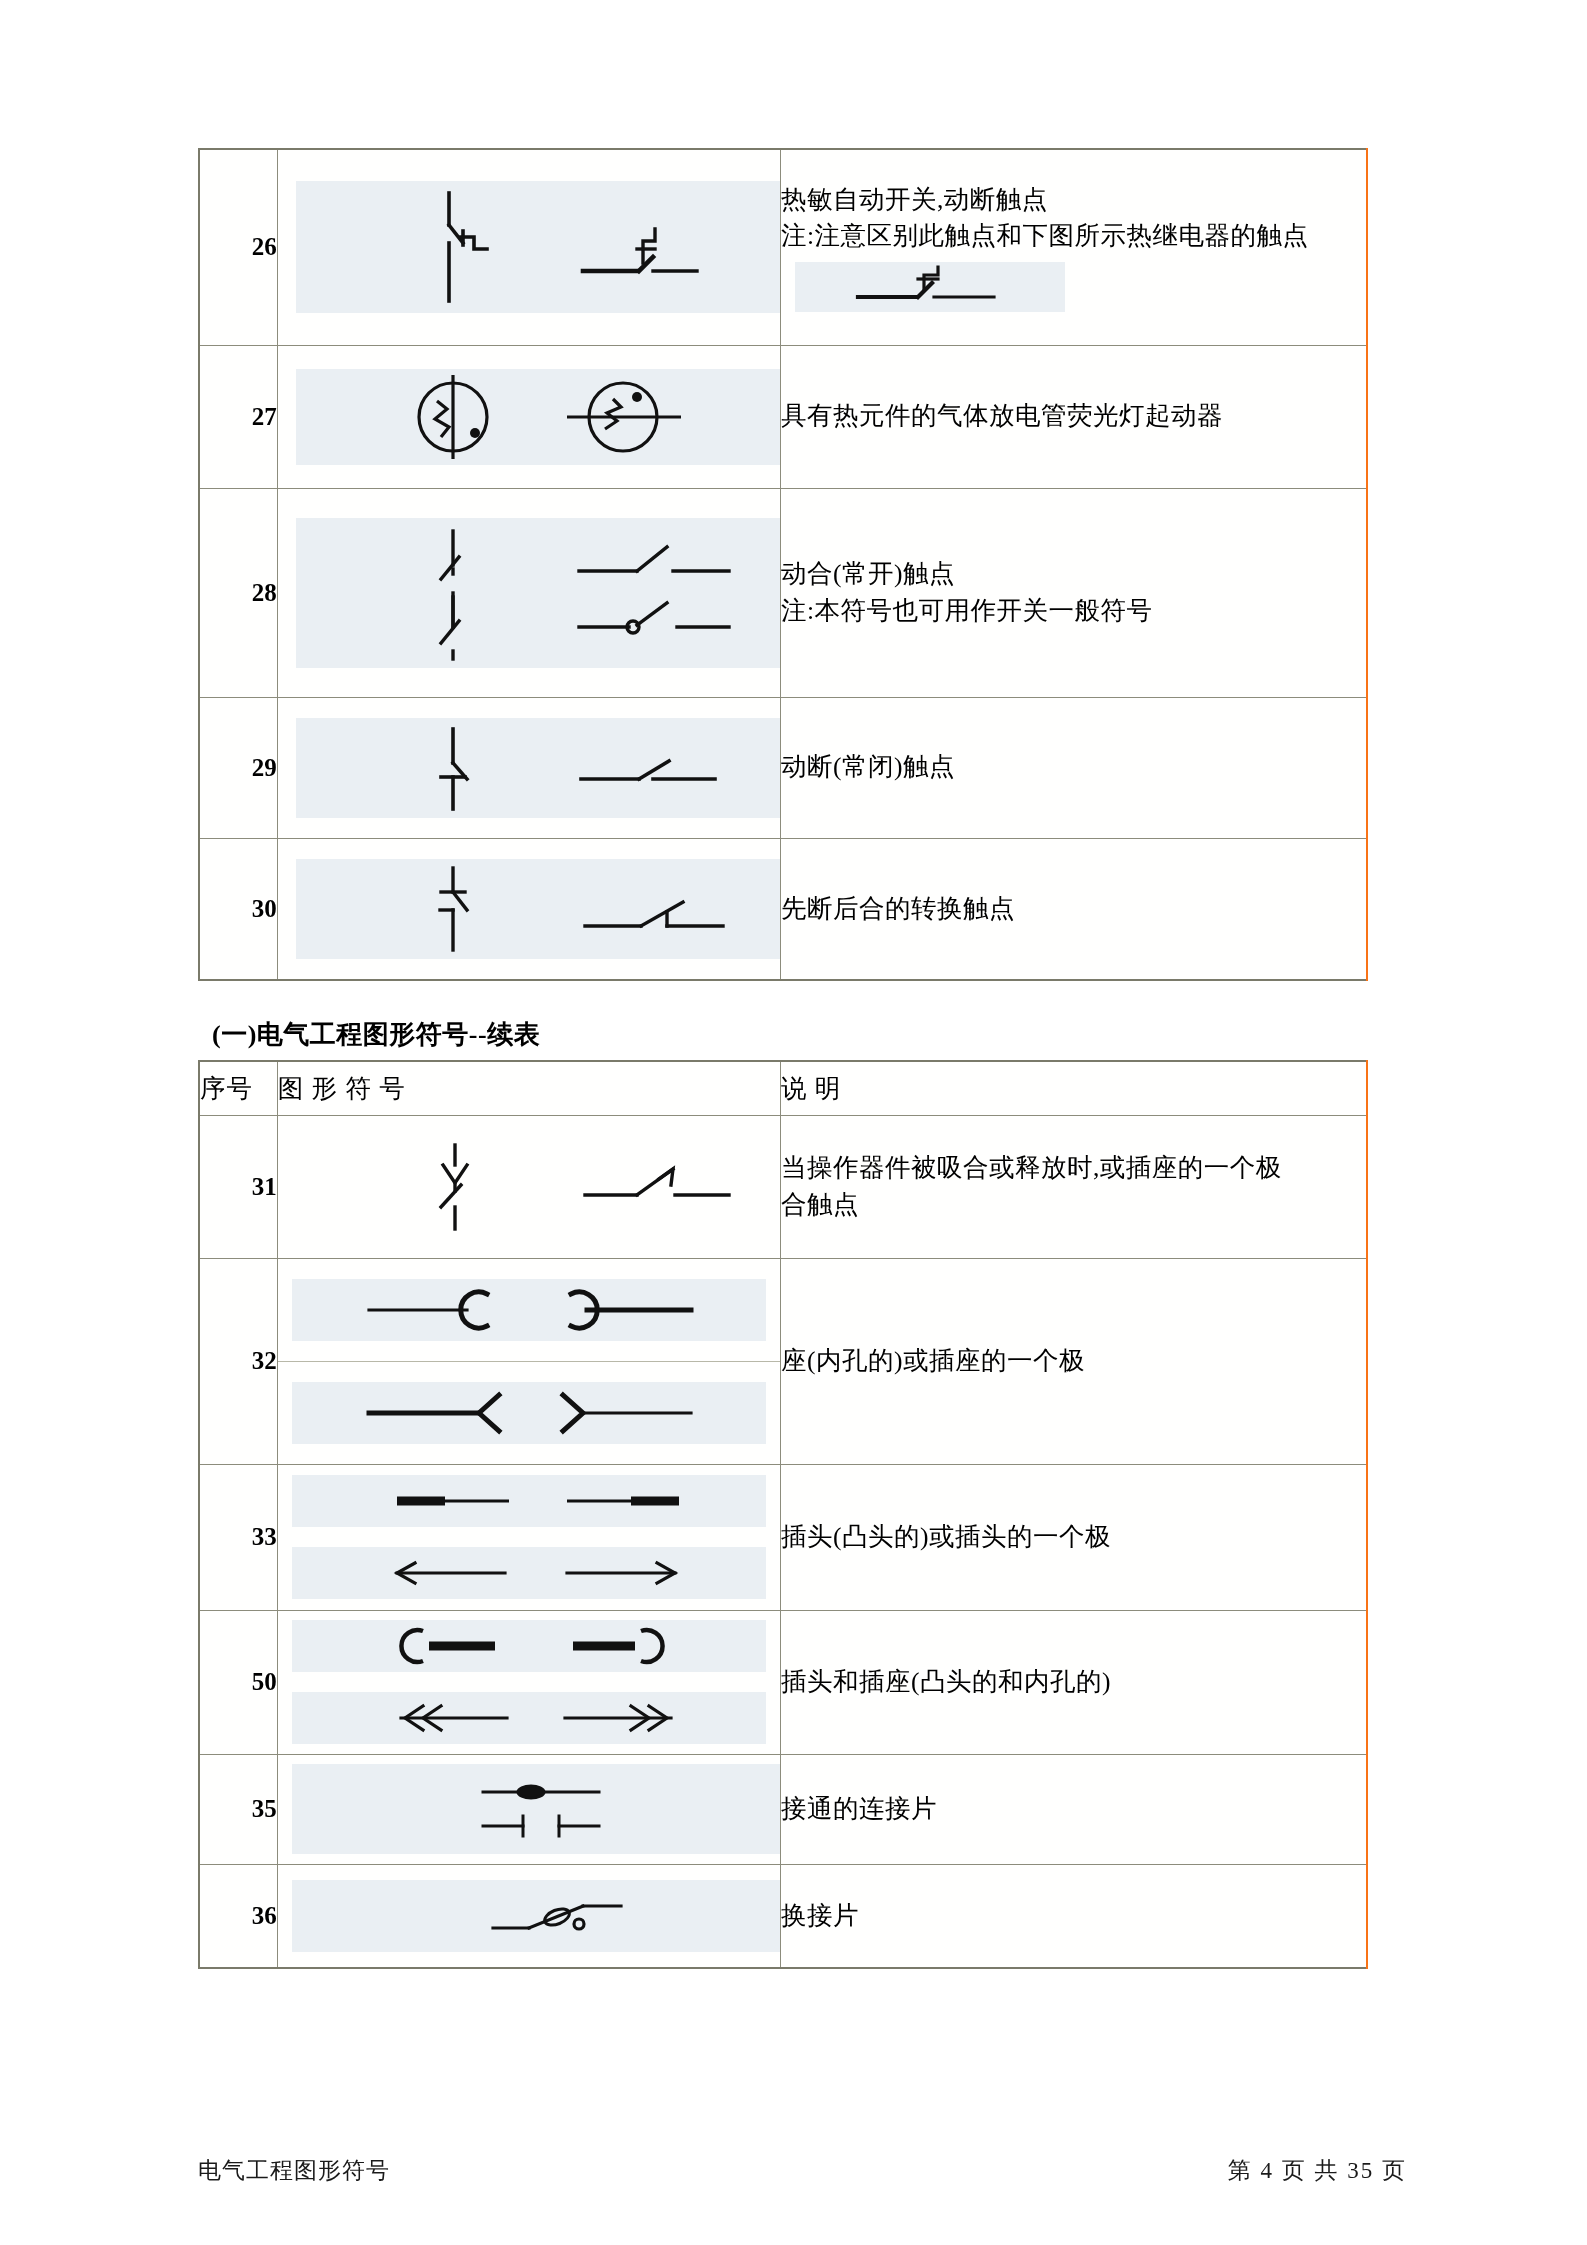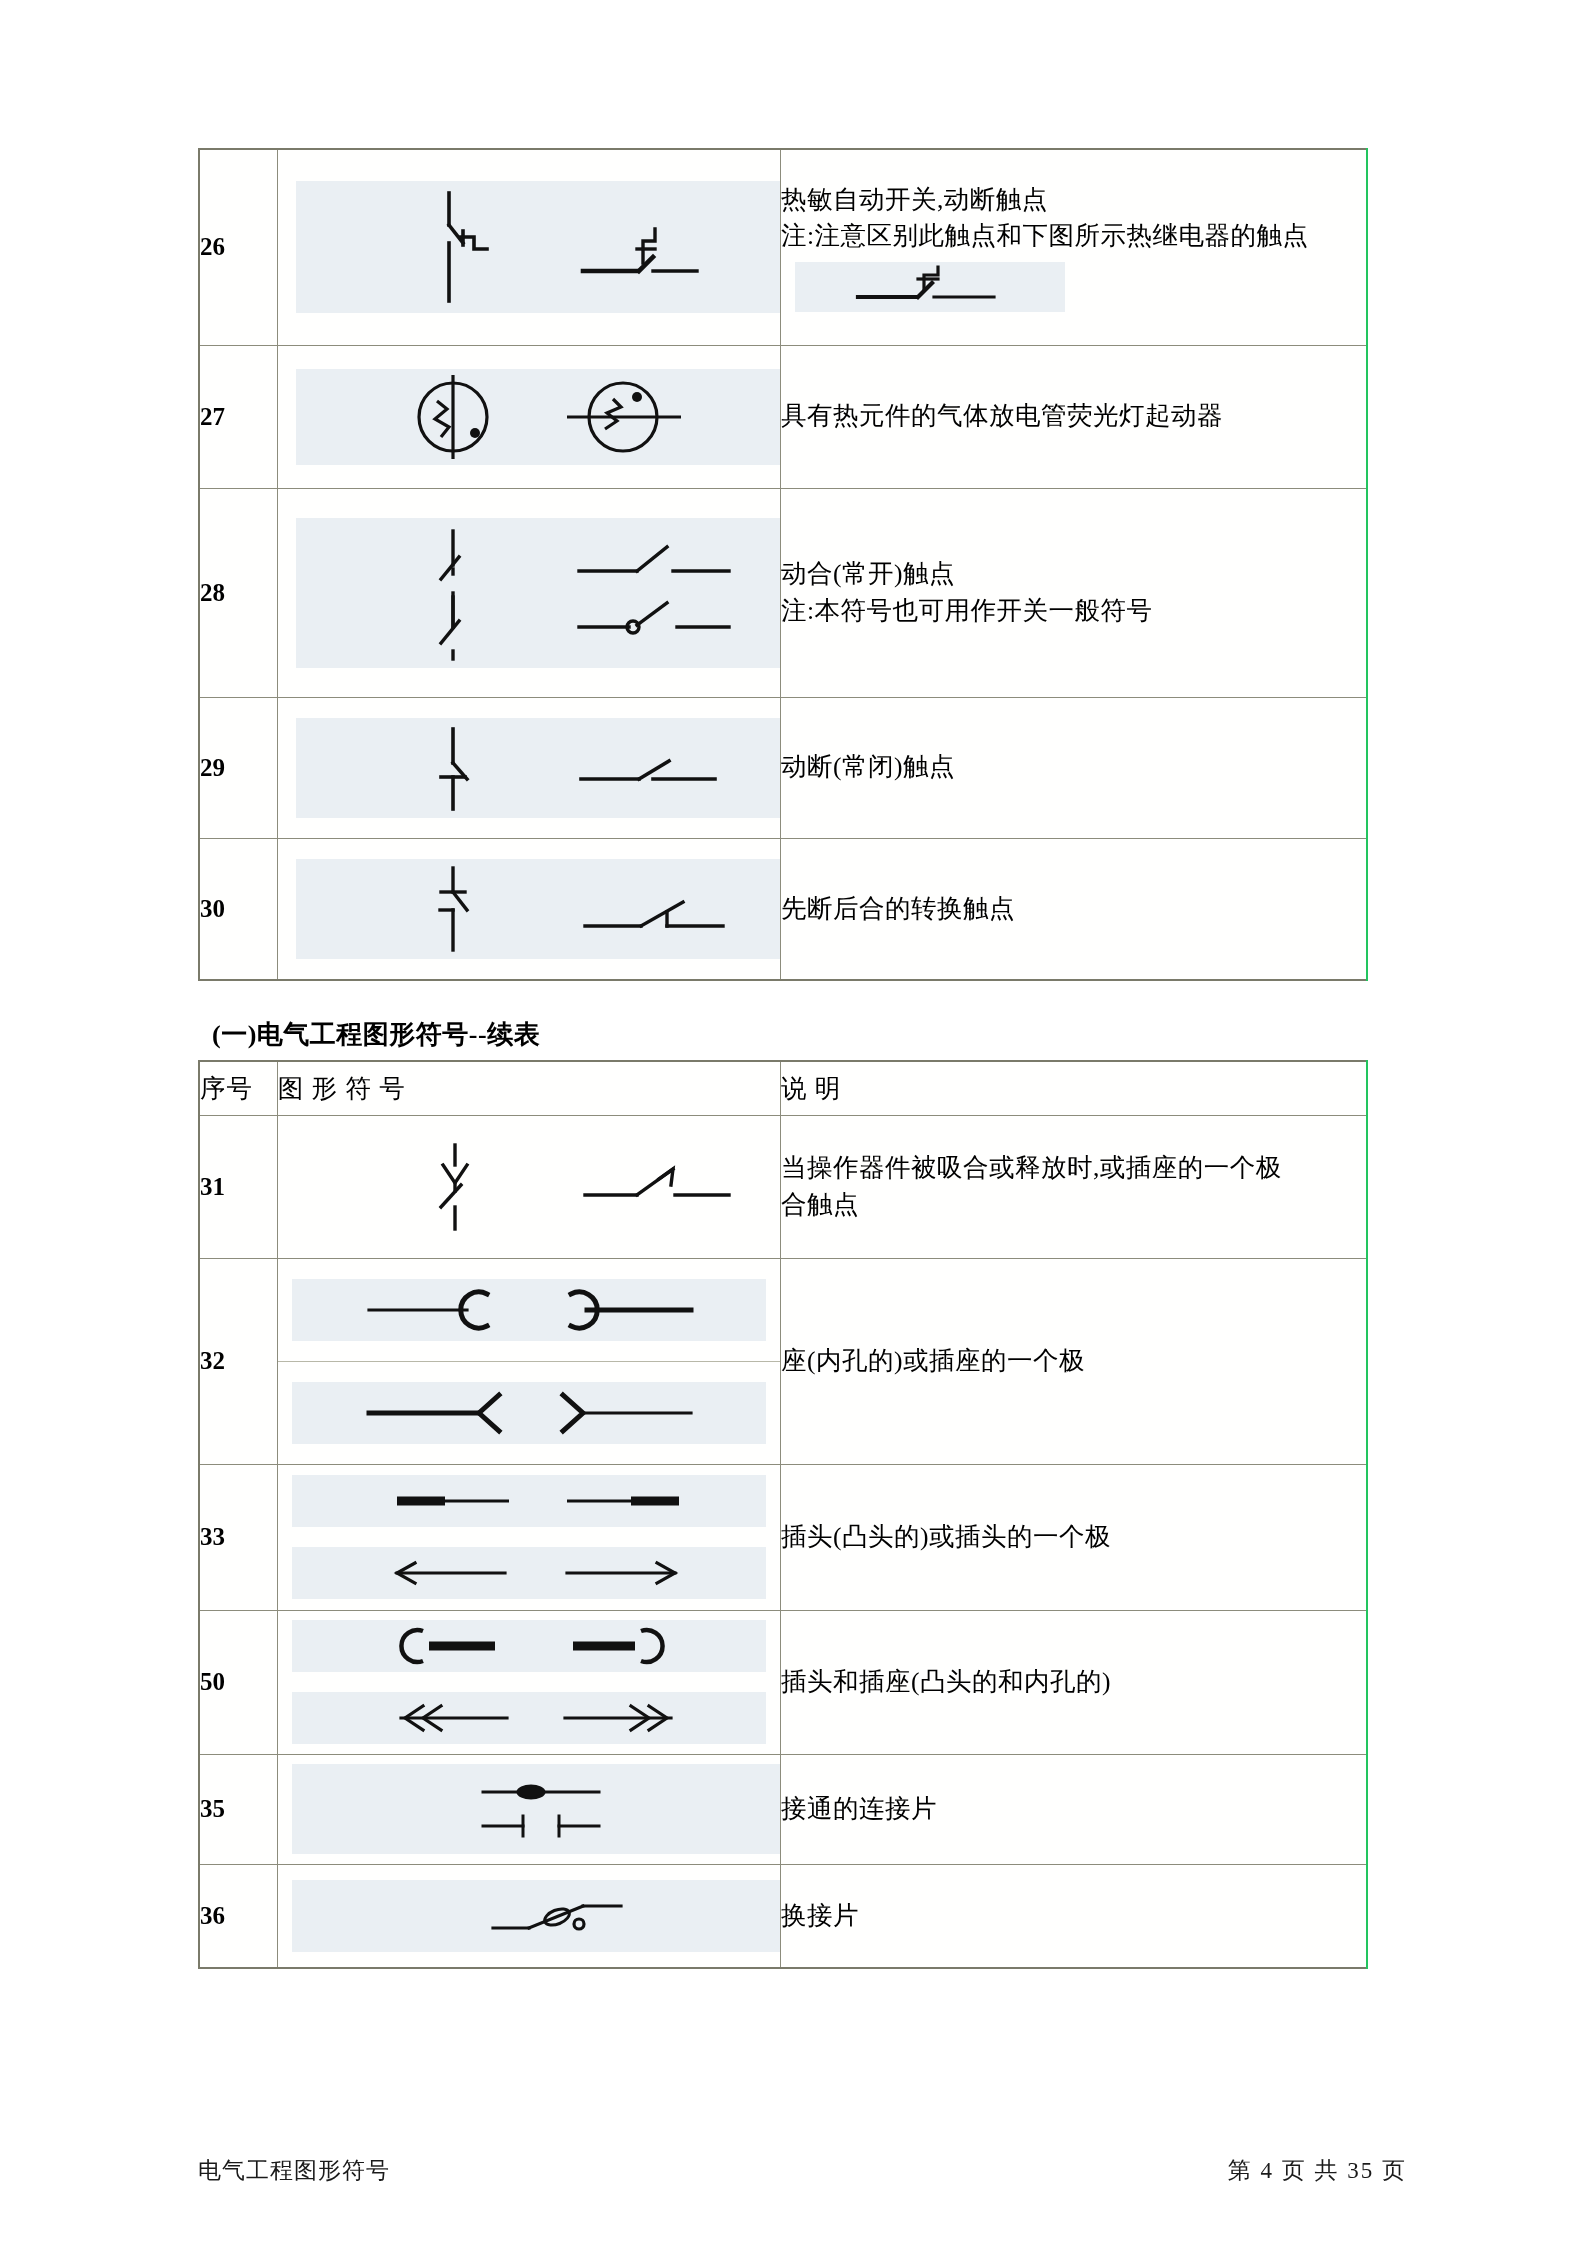--- a/index.html
+++ b/index.html
@@ -27,27 +27,27 @@
     table-layout: fixed;
     border: 2px solid #7a7a6a;
   }
   .tbl td, .tbl th {
     border: 1px solid #8c8c7c;
     vertical-align: middle;
     padding: 0;
     background: #fffffe;
   }
   .tbl .outer-l { border-left: 2px solid #7a7a6a; }
-  .tbl .outer-r { border-right: 2px solid #22c55e; }
+  .tbl .outer-r { border-right: 2px solid #f97316; }
   .col-no   { width: 78px; }
   .col-sym  { width: 502px; }
   .col-desc { width: 585px; }
 
   .no-cell {
-    text-align: left;
+    text-align: right;
     font-weight: bold;
     font-size: 25px;
     font-family: "Liberation Serif", serif;
   }
   .desc-cell {
     padding: 8px 16px 8px 18px;
     font-size: 25.5px;
     line-height: 1.42;
     letter-spacing: .5px;
   }

